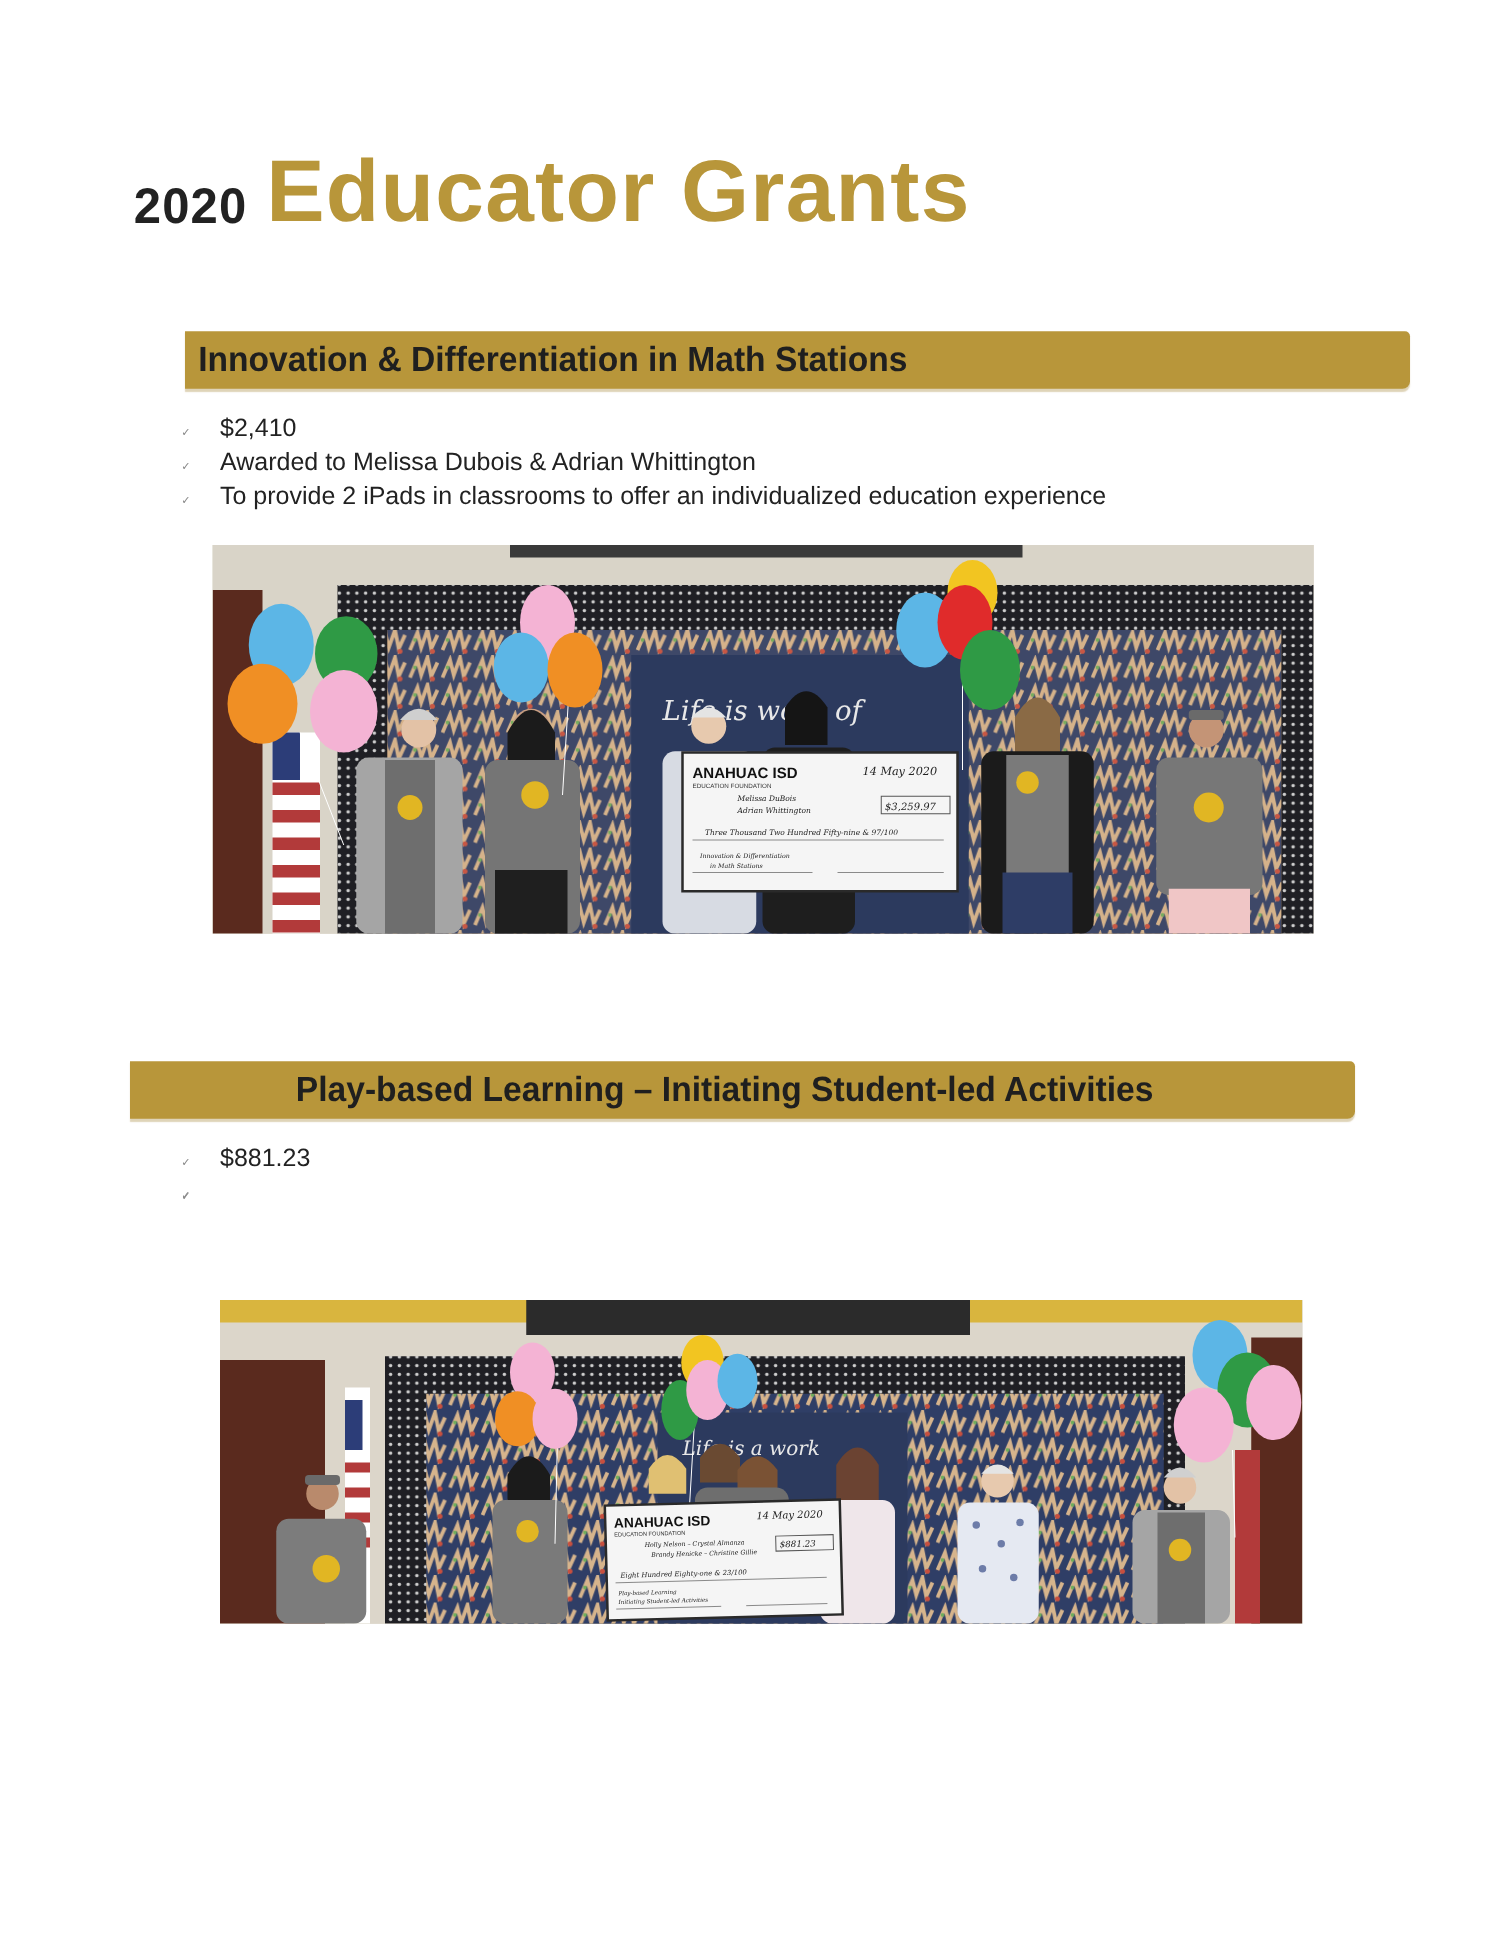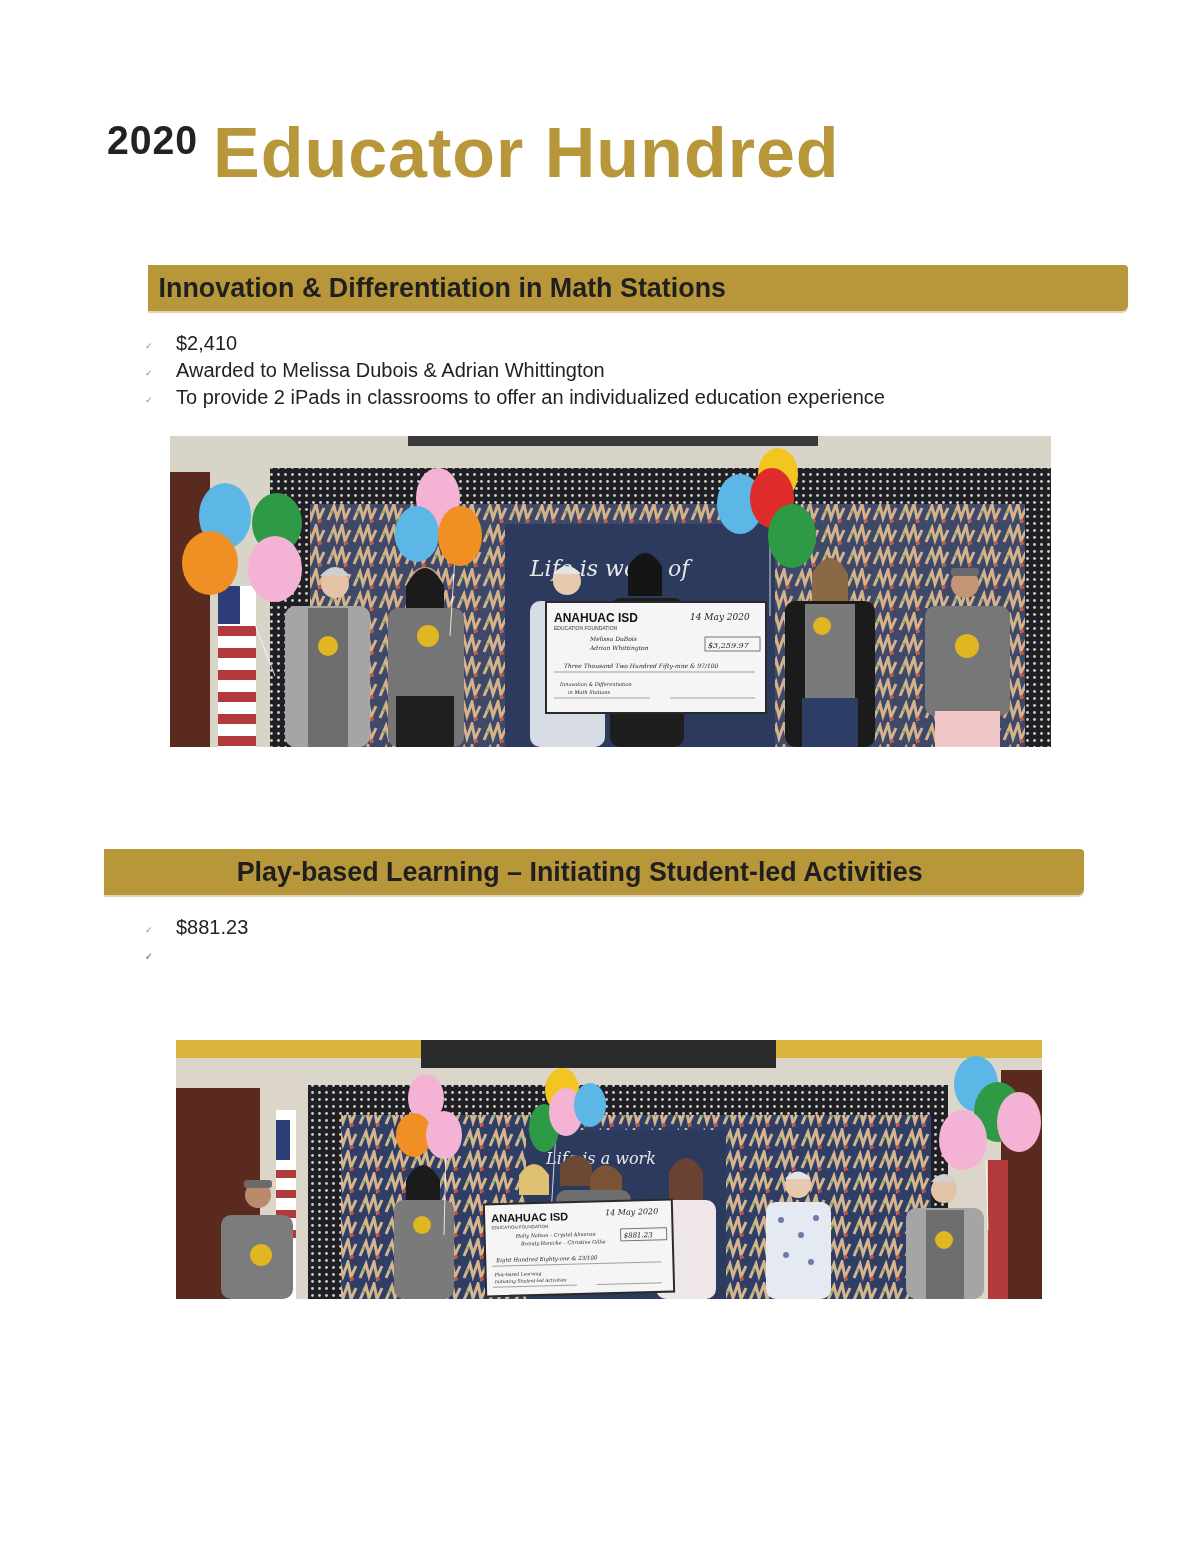--- a/index.html
+++ b/index.html
@@ -1,39 +1,39 @@
 <!DOCTYPE html>
 <html><head>
 <meta charset="utf-8">
 <style>
   * { box-sizing: border-box; margin: 0; padding: 0; }
   html, body { width: 1200px; height: 1553px; background: #ffffff; overflow: hidden; }
   body { position: relative; font-family: "Liberation Sans", sans-serif; color: #1e1e1e; }
 
-  .page-title { position: absolute; left: 106px; top: 118px; white-space: nowrap; display: flex; align-items: flex-start; }
+  .page-title { position: absolute; left: 106px; top: 118px; white-space: nowrap; display: flex; align-items: flex-end; }
   .title-year { font-family: "Liberation Sans", sans-serif; font-weight: 700; font-size: 40px; color: #222222; letter-spacing: 1px; margin-right: 14px; transform: scaleX(0.98); }
   .title-main { font-family: "Liberation Sans", sans-serif; font-weight: 700; font-size: 70px; color: #b8963a; letter-spacing: 1px; line-height: 1; }
 
   .section-bar { position: absolute; left: 104px; width: 980px; height: 46px; background: #b8963a; border-radius: 0 4px 6px 0; box-shadow: 0 2px 1px rgba(160,130,50,0.35); }
   .section-bar h2 { font-family: "Liberation Sans", sans-serif; font-weight: 700; font-size: 28px; color: #1f1f1f; line-height: 46px; padding-left: 11px; transform-origin: left center; transform: scaleX(0.96); white-space: nowrap; }
 
   .bullets { position: absolute; left: 145px; list-style: none; width: 950px; }
   .bullets li { position: relative; padding-left: 31px; font-size: 20px; line-height: 27px; color: #222; }
   .bullets li .chk { position: absolute; left: 0; top: 3px; font-size: 9px; color: #888; }
   .bullets li .txt { display: inline; }
 
   .photo { position: absolute; overflow: hidden; background: #d8d2c4; }
   .photo svg { display: block; width: 100%; height: 100%; }
 </style>
 </head>
 <body>
 
 <div class="page-title">
   <span class="title-year">2020</span>
-  <span class="title-main">Educator Hundred</span>
+  <span class="title-main">Educator Grants</span>
 </div>
 
 <div class="section-bar" style="top:265px;margin-left:44px;">
   <h2>Innovation &amp; Differentiation in Math Stations</h2>
 </div>
 
 <ul class="bullets" style="top:330px;">
   <li><span class="chk">✓</span><span class="txt">$2,410</span></li>
   <li><span class="chk">✓</span><span class="txt">Awarded to Melissa Dubois &amp; Adrian Whittington</span></li>
   <li><span class="chk">✓</span><span class="txt">To provide 2 iPads in classrooms to offer an individualized education experience</span></li>

